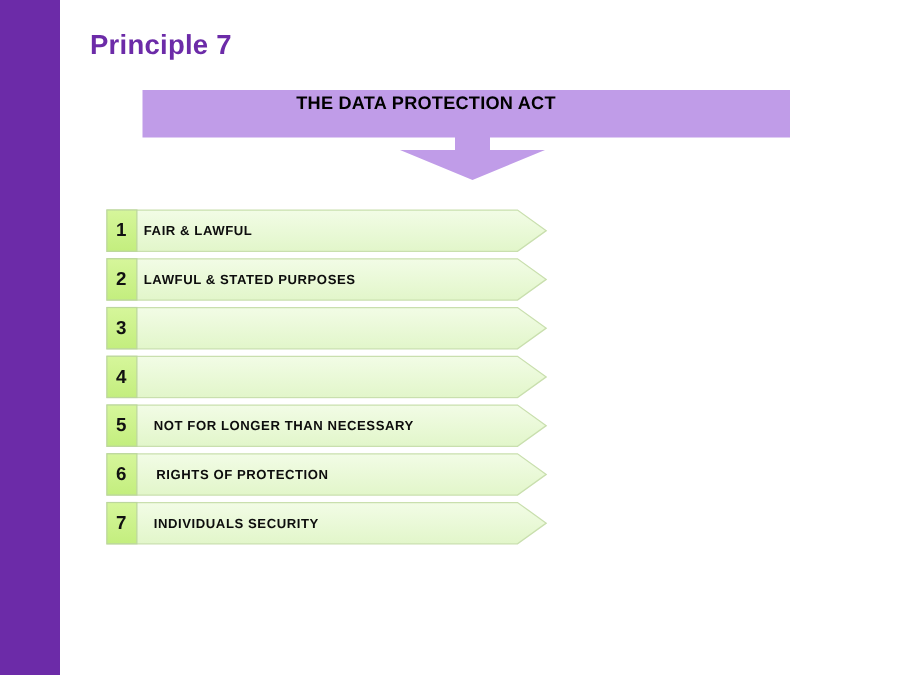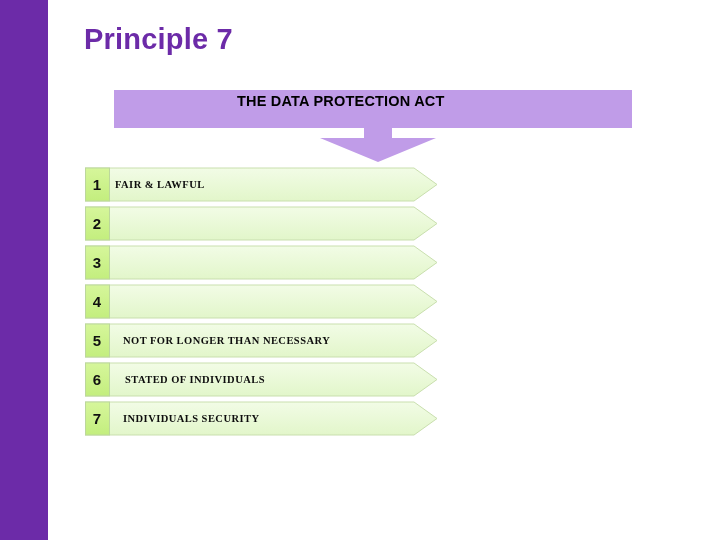--- a/index.html
+++ b/index.html
@@ -27,34 +27,34 @@
     left: 0;
     top: 0;
     width: 48px;
     height: 540px;
     background: #6C2BA8;
   }
 
   
   #title {
     position: absolute;
-    left: 84px;
+    left: 72px;
     top: 23px;
-    font-size: 29px;
+    font-size: 22px;
     font-weight: bold;
     color: #6C2BA8;
     letter-spacing: 0.2px;
     white-space: nowrap;
   }
 
   
   #banner-group {
     position: absolute;
     left: 114px;
-    top: 90px;
+    top: 72px;
     width: 520px;
     height: 72px;
   }
   #banner-bar {
     position: absolute;
     left: 0;
     top: 0;
     width: 518px;
     height: 38px;
     background: #C09CE8;
@@ -128,21 +128,20 @@
     height: 35px;
     display: flex;
     align-items: center;
     font-size: 10.5px;
     font-weight: bold;
     color: #0d0d0d;
     letter-spacing: 0.45px;
     line-height: 14px;
     white-space: pre-line;
     width: 270px;
-    font-family: Liberation Serif, serif;
   }
   .row-label.wrap {
     align-items: center;
     line-height: 15px;
   }
 </style>
 </head>
 <body>
 
 <div id="slide">
@@ -185,20 +184,21 @@
     </div>
 
     <div class="row" style="top:39px;">
       <div class="row-shape">
         <svg viewBox="0 0 353 35" xmlns="http://www.w3.org/2000/svg">
           <path d="M0 1 L329 1 L352 17.5 L329 34 L0 34 Z" fill="url(#gBody1)" stroke="#C9DFAE" stroke-width="1"></path>
           <rect x="0.5" y="1" width="24" height="33" fill="url(#gNum1)" stroke="#BCD79C" stroke-width="1"></rect>
         </svg>
       </div>
       <div class="row-num">2</div>
+      <div class="row-label" style="left:30px;">LAWFUL &amp; STATED PURPOSES</div>
     </div>
 
     <div class="row" style="top:78px;">
       <div class="row-shape">
         <svg viewBox="0 0 353 35" xmlns="http://www.w3.org/2000/svg">
           <path d="M0 1 L329 1 L352 17.5 L329 34 L0 34 Z" fill="url(#gBody1)" stroke="#C9DFAE" stroke-width="1"></path>
           <rect x="0.5" y="1" width="24" height="33" fill="url(#gNum1)" stroke="#BCD79C" stroke-width="1"></rect>
         </svg>
       </div>
       <div class="row-num">3</div>
@@ -226,21 +226,21 @@
     </div>
 
     <div class="row" style="top:195px;">
       <div class="row-shape">
         <svg viewBox="0 0 353 35" xmlns="http://www.w3.org/2000/svg">
           <path d="M0 1 L329 1 L352 17.5 L329 34 L0 34 Z" fill="url(#gBody1)" stroke="#C9DFAE" stroke-width="1"></path>
           <rect x="0.5" y="1" width="24" height="33" fill="url(#gNum1)" stroke="#BCD79C" stroke-width="1"></rect>
         </svg>
       </div>
       <div class="row-num">6</div>
-      <div class="row-label" style="left:40px;">STATED OF INDIVIDUALS</div>
+      <div class="row-label" style="left:40px;">RIGHTS OF PROTECTION</div>
     </div>
 
     <div class="row" style="top:234px;">
       <div class="row-shape">
         <svg viewBox="0 0 353 35" xmlns="http://www.w3.org/2000/svg">
           <path d="M0 1 L329 1 L352 17.5 L329 34 L0 34 Z" fill="url(#gBody1)" stroke="#C9DFAE" stroke-width="1"></path>
           <rect x="0.5" y="1" width="24" height="33" fill="url(#gNum1)" stroke="#BCD79C" stroke-width="1"></rect>
         </svg>
       </div>
       <div class="row-num">7</div>

